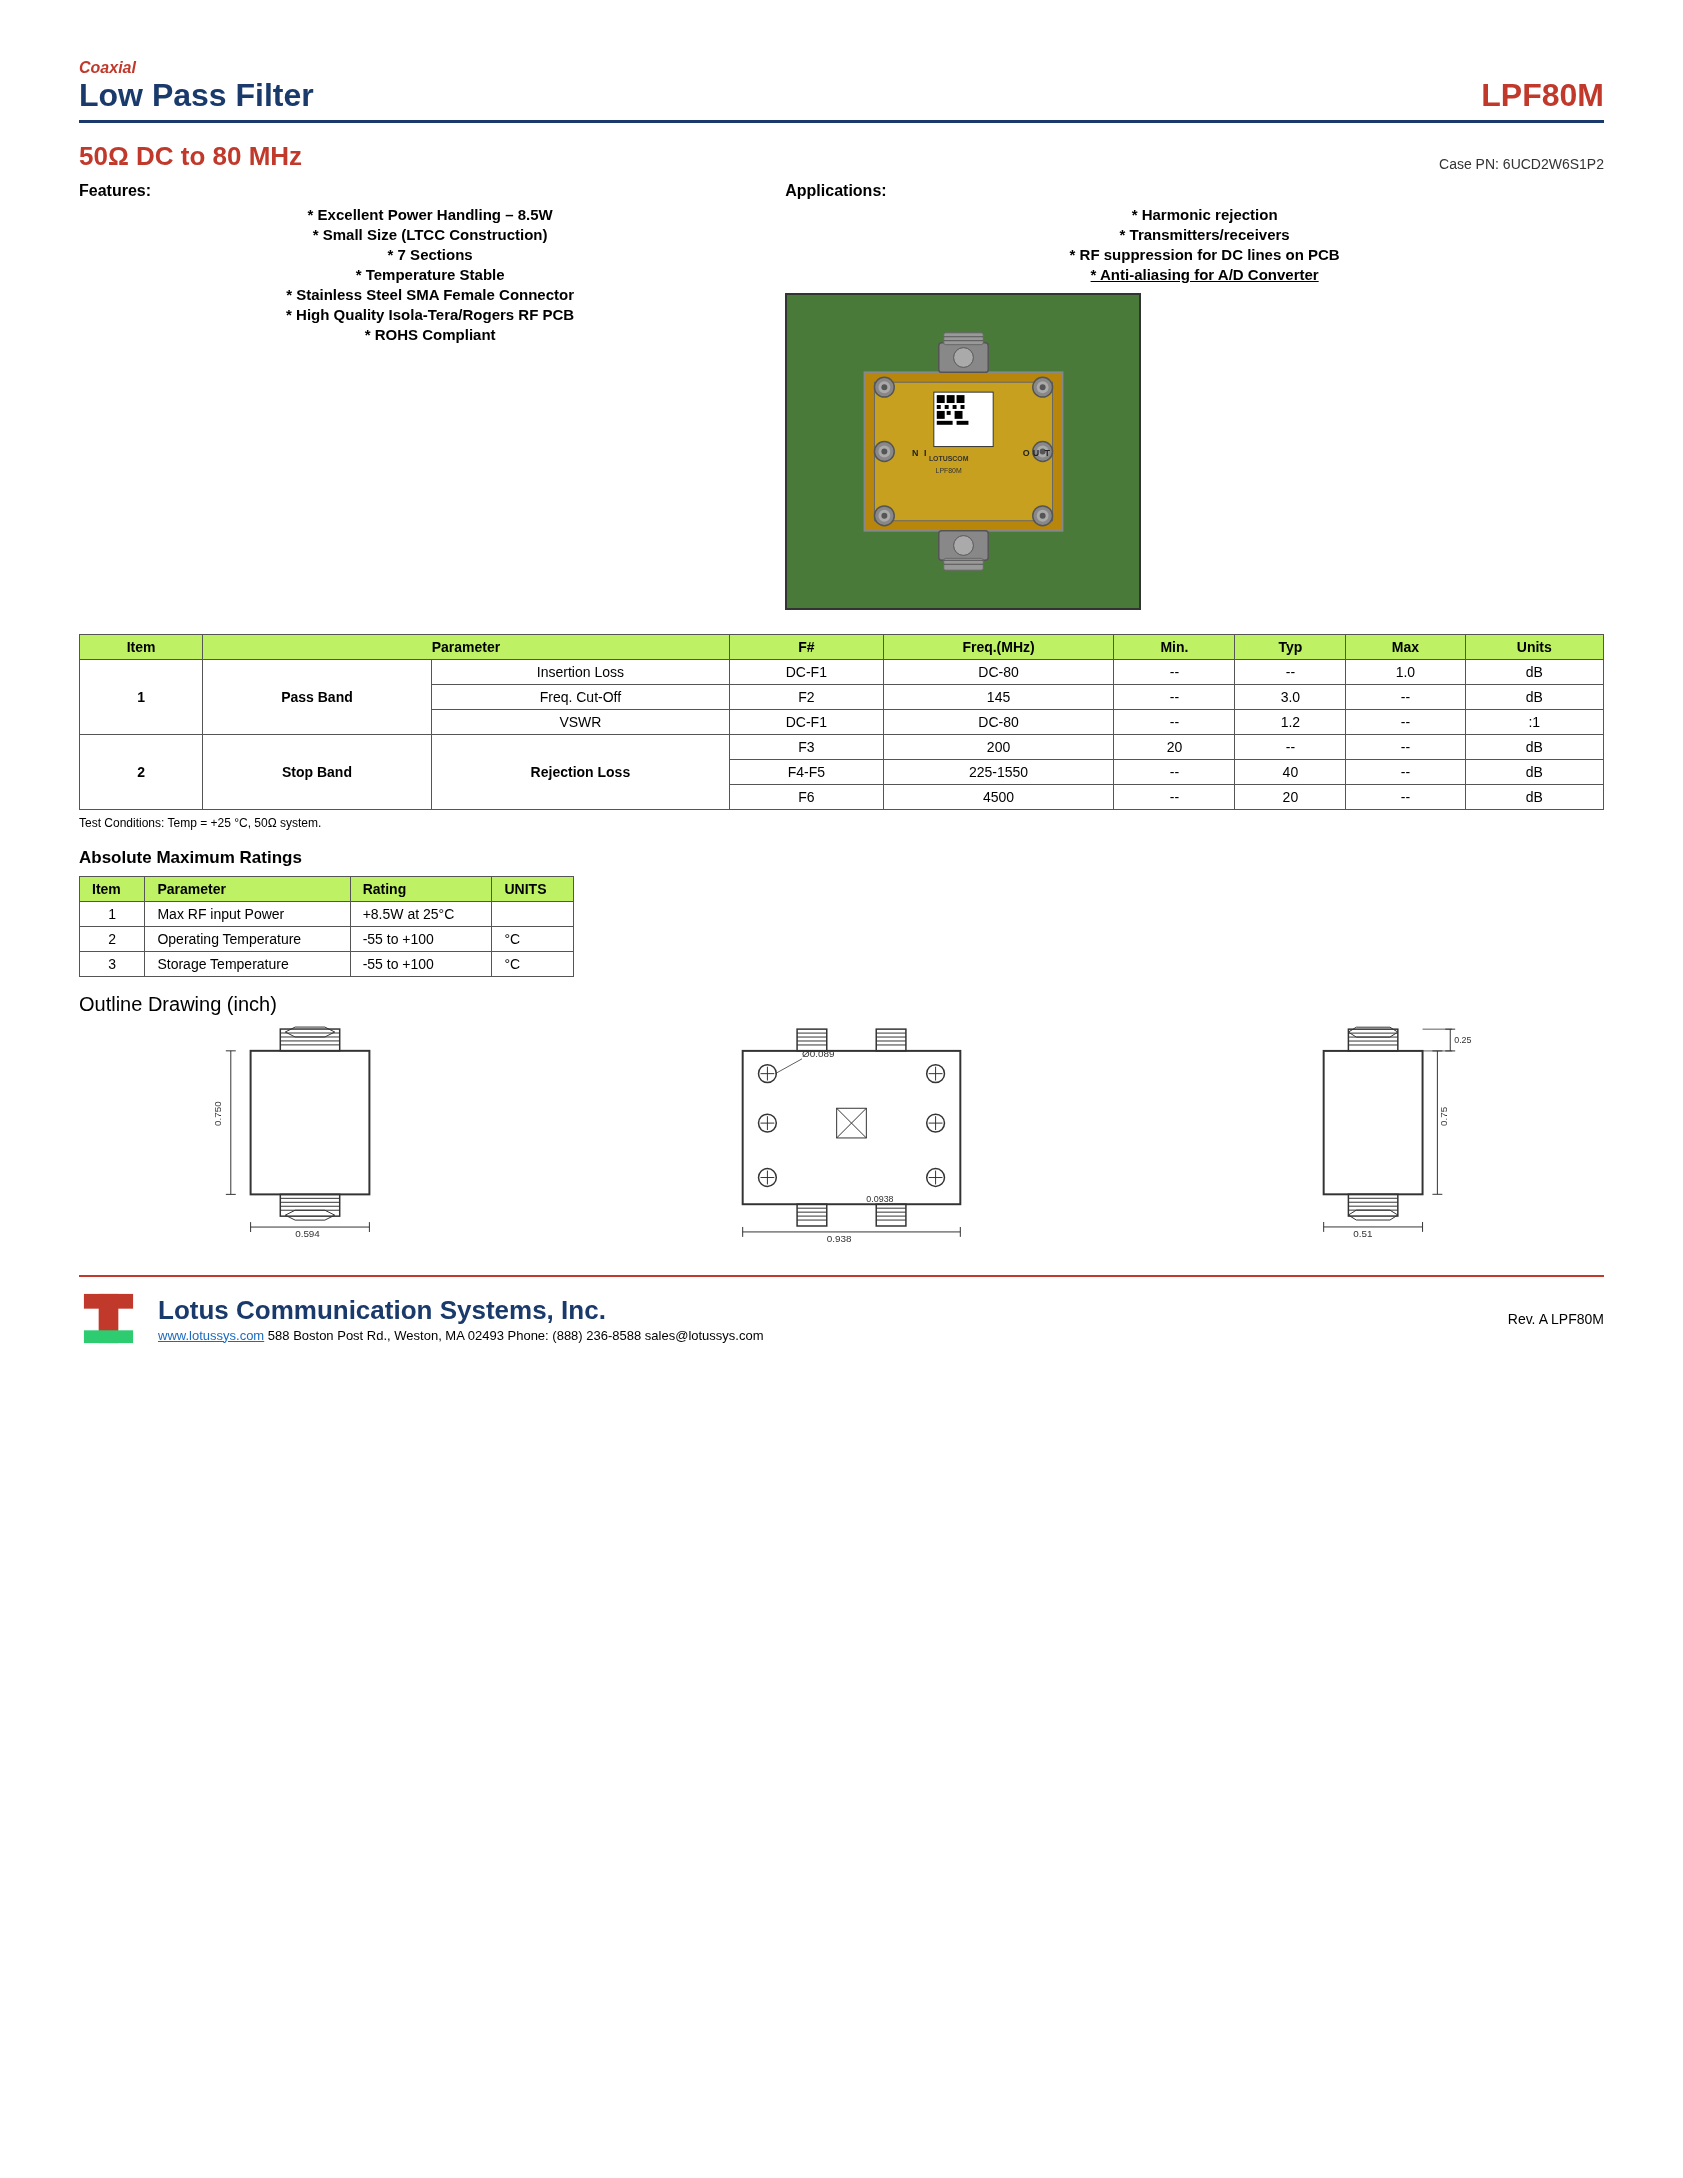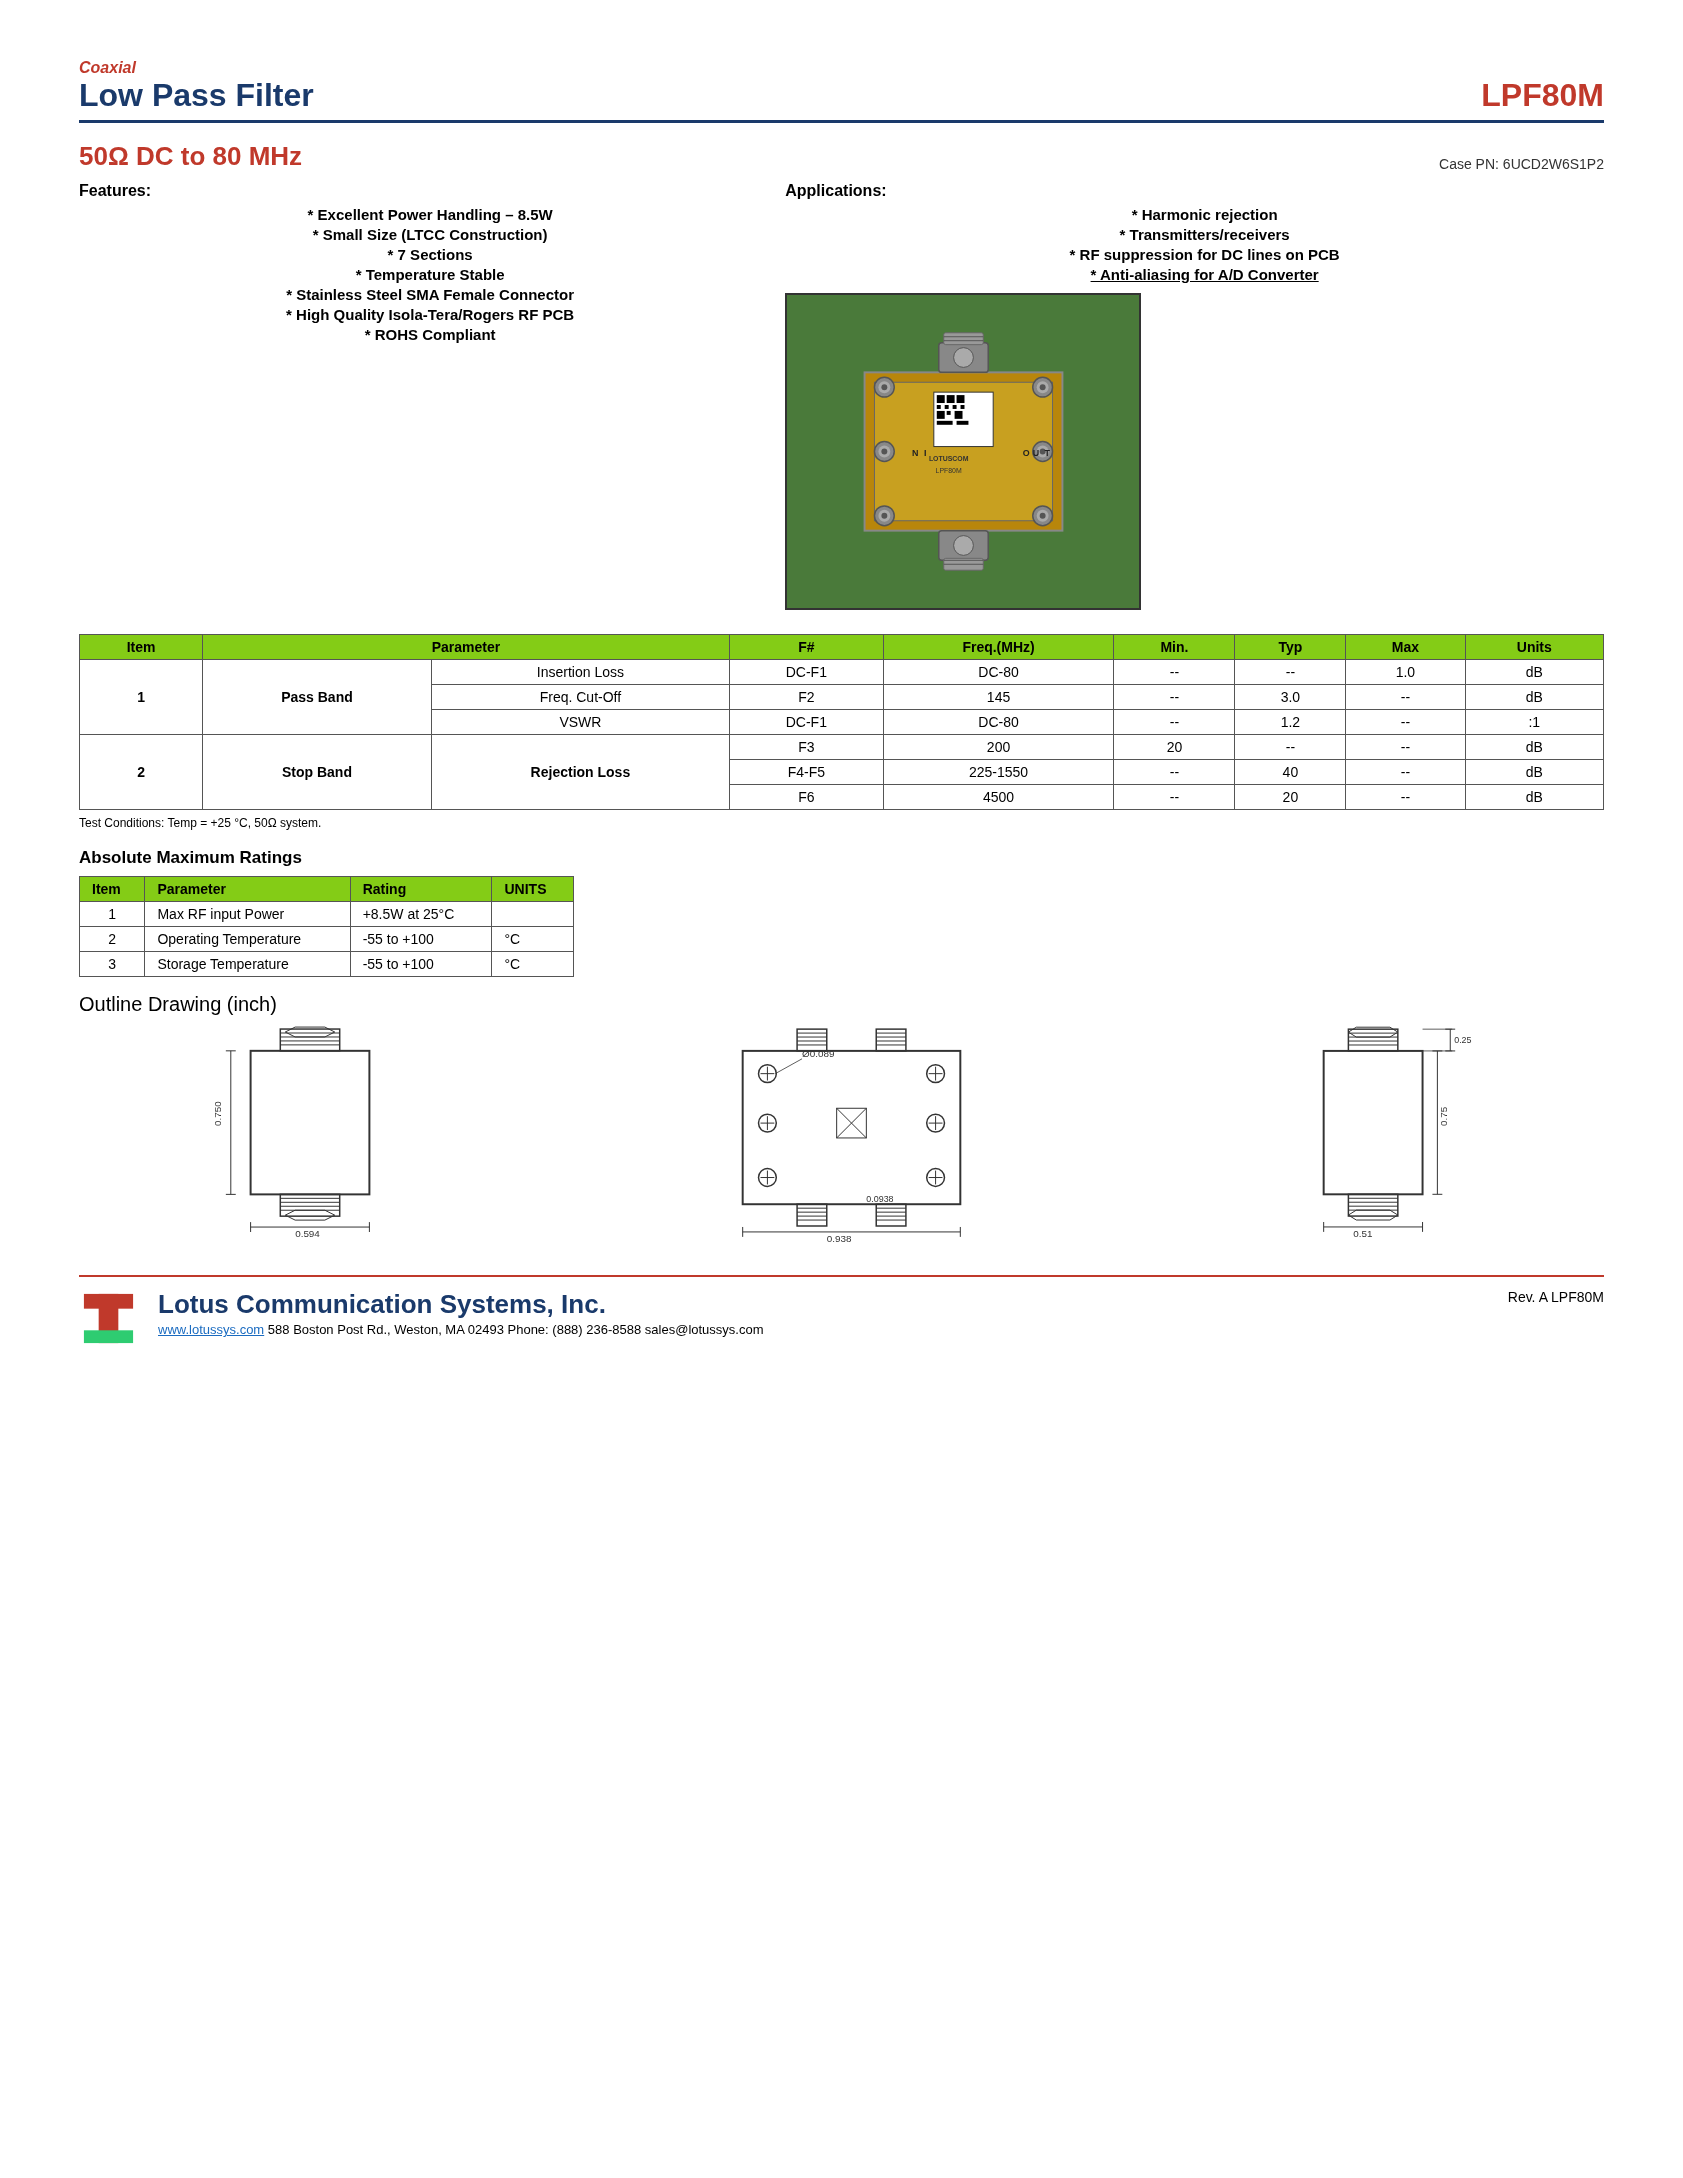--- a/index.html
+++ b/index.html
@@ -47,37 +47,37 @@
       position: relative;
       overflow: hidden;
     }
     
     .product-svg { width: 317px; height: 277px; }
 
     
     .elec-specs-title { font-weight: bold; font-size: 17px; margin-bottom: 8px; }
     table { border-collapse: collapse; width: 100%; font-size: 14px; margin-bottom: 6px; }
     table th, table td { border: 1px solid #555; padding: 4px 10px; text-align: center; }
-    table th { background: #84cc16; font-weight: bold; }
+    table th { background: #bef264; font-weight: bold; }
     .rowspan-cell { vertical-align: middle; font-weight: bold; }
     .test-conditions { font-size: 12px; margin-bottom: 18px; }
 
     
     .abs-max-title { font-weight: bold; font-size: 17px; margin-bottom: 8px; }
     .abs-table { width: 495px; }
     .abs-table th, .abs-table td { padding: 4px 12px; text-align: left; }
     .abs-table td:first-child { text-align: center; }
 
     
     .outline-title { font-weight: normal; font-size: 20px; margin-bottom: 8px; }
     .outline-area { display: flex; gap: 40px; justify-content: space-around; align-items: flex-end; margin-bottom: 30px; }
     .outline-drawing { text-align: center; }
 
     
-    .footer { display: flex; gap: 20px; border-top: 2px solid #c0392b; padding-top: 12px; }
+    .footer { display: flex; align-items: center; gap: 20px; border-top: 2px solid #c0392b; padding-top: 12px; }
     .footer-logo { width: 59px; height: 59px; position: relative; }
     .footer-logo-svg { width: 59px; height: 59px; }
     .footer-company { font-size: 26px; font-weight: bold; color: #1a3a6b; }
     .footer-info { font-size: 13px; margin-top: 2px; }
     .footer-link { color: #1a6bc0; text-decoration: underline; }
     .footer-rev { margin-left: auto; font-size: 14px; text-align: right; }
   </style>
 </head>
 <body>
 

